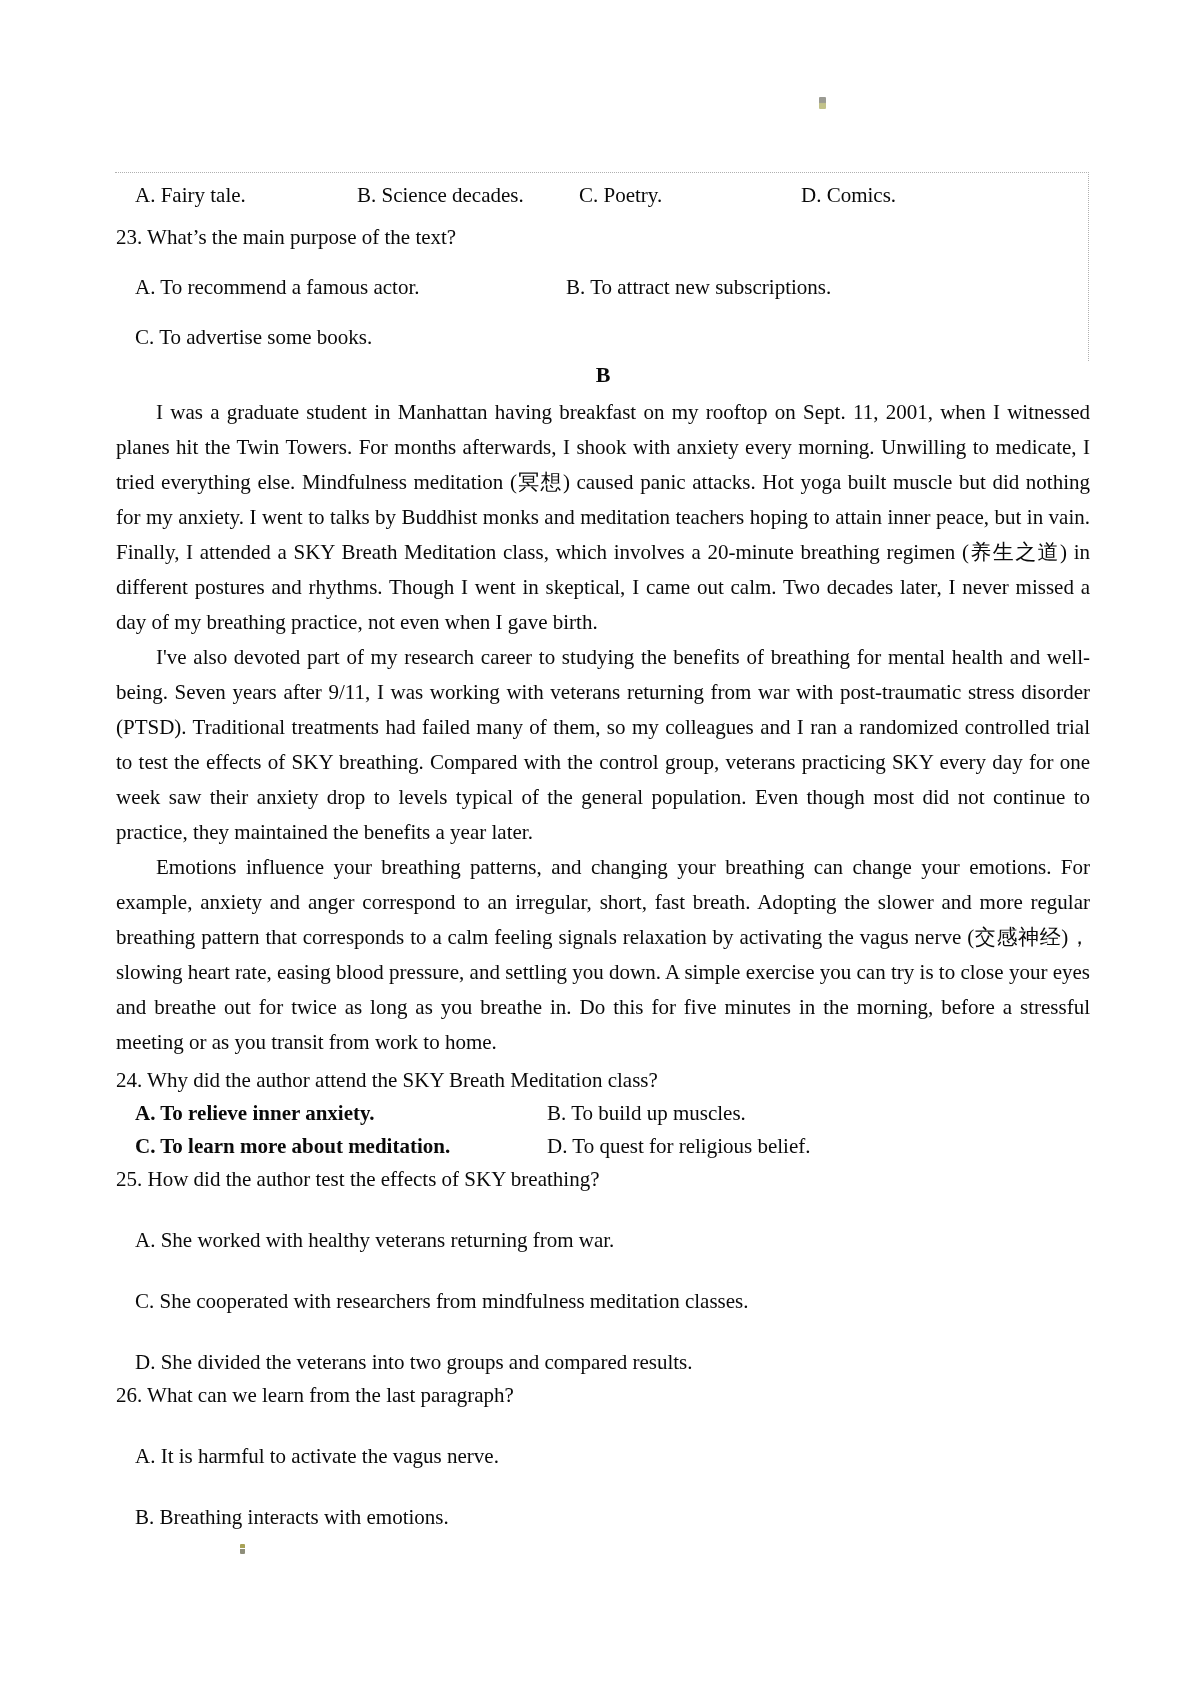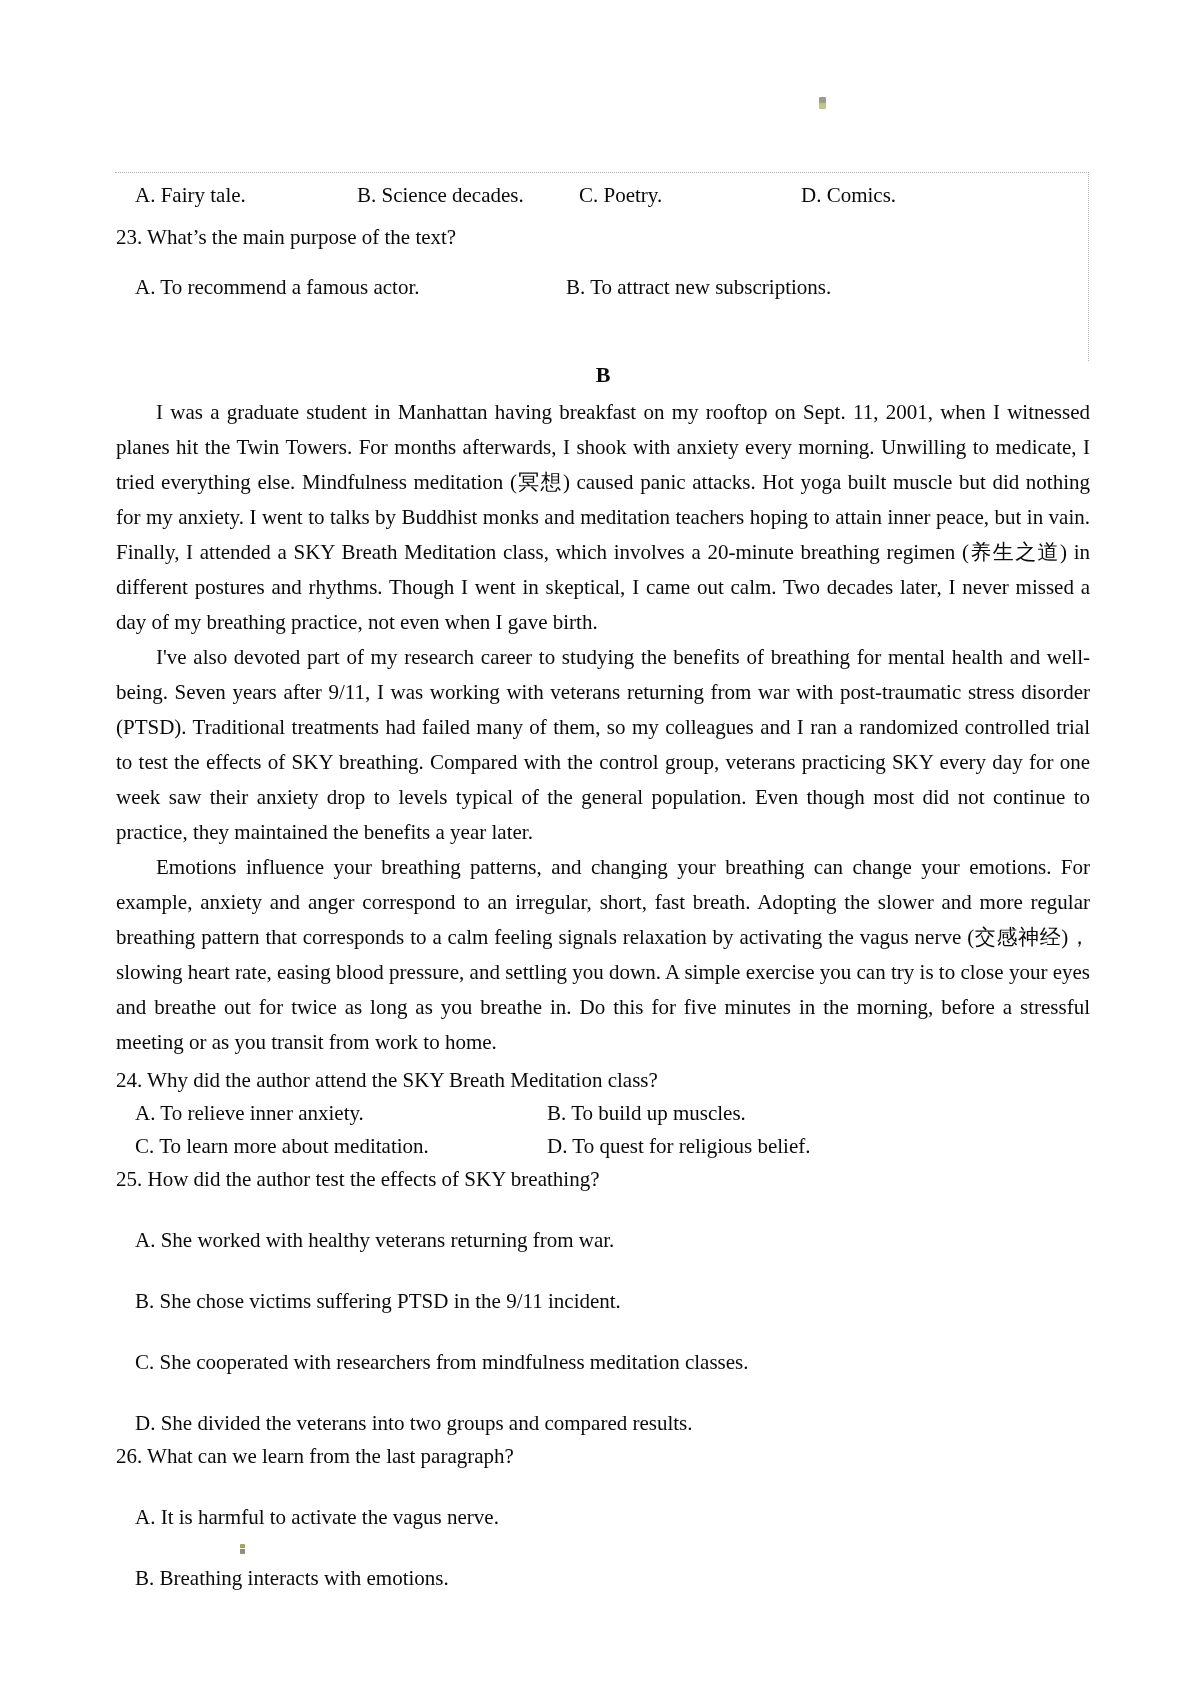--- a/index.html
+++ b/index.html
@@ -42,21 +42,21 @@
 
   .abs { position: absolute; left: 116px; width: 974px; }
 
   .line { line-height: 30px; white-space: nowrap; gap: 36px; }
 
   .opts4 { display: flex; padding-left: 19px; }
   .opts4 .o1, .opts4 .o2, .opts4 .o3 { width: 186px; }
 
   .two-col { display: flex; padding-left: 19px; }
   .two-col.q23 .c1 { width: 395px; }
-  .two-col.q24 .c1 { width: 412px; }
+  .two-col.q24 .c1 { width: 412px; font-weight: bold; }
 
   .passage-heading {
     text-align: center;
     font-weight: bold;
     font-size: 22px;
     line-height: 30px;
   }
 
   .main-flow { top: 395px; }
   .passage p {
@@ -84,20 +84,21 @@
   <span class="o3">C. Poetry.</span>
   <span class="o4">D. Comics.</span>
 </div>
 
 <div class="abs line" style="top:222px;">23. What’s the main purpose of the text?</div>
 <div class="abs two-col q23 line" style="top:272px;">
   <span class="c1">A. To recommend a famous actor.</span>
   <span class="c2">B. To attract new subscriptions.</span>
 </div>
 <div class="abs two-col q23 line" style="top:322px;">
+  <span class="c1">C. To advertise some books.</span>
 </div>
 
 <div class="abs passage-heading" style="top:360px;">B</div>
 
 <div class="abs main-flow">
 
   <div class="passage">
     <p>I was a graduate student in Manhattan having breakfast on my rooftop on Sept. 11, 2001, when I witnessed planes hit the Twin Towers. For months afterwards, I shook with anxiety every morning. Unwilling to medicate, I tried everything else. Mindfulness meditation (冥想) caused panic attacks. Hot yoga built muscle but did nothing for my anxiety. I went to talks by Buddhist monks and meditation teachers hoping to attain inner peace, but in vain. Finally, I attended a SKY Breath Meditation class, which involves a 20-minute breathing regimen (养生之道) in different postures and rhythms. Though I went in skeptical, I came out calm. Two decades later, I never missed a day of my breathing practice, not even when I gave birth.</p>
     <p>I've also devoted part of my research career to studying the benefits of breathing for mental health and well-being. Seven years after 9/11, I was working with veterans returning from war with post-traumatic stress disorder (PTSD). Traditional treatments had failed many of them, so my colleagues and I ran a randomized controlled trial to test the effects of SKY breathing. Compared with the control group, veterans practicing SKY every day for one week saw their anxiety drop to levels typical of the general population. Even though most did not continue to practice, they maintained the benefits a year later.</p>
     <p>Emotions influence your breathing patterns, and changing your breathing can change your emotions. For example, anxiety and anger correspond to an irregular, short, fast breath. Adopting the slower and more regular breathing pattern that corresponds to a calm feeling signals relaxation by activating the vagus nerve (交感神经)，slowing heart rate, easing blood pressure, and settling you down. A simple exercise you can try is to close your eyes and breathe out for twice as long as you breathe in. Do this for five minutes in the morning, before a stressful meeting or as you transit from work to home.</p>
@@ -110,21 +111,20 @@
       <span class="c1">A. To relieve inner anxiety.</span>
       <span class="c2">B. To build up muscles.</span>
     </div>
     <div class="two-col q24 qline">
       <span class="c1">C. To learn more about meditation.</span>
       <span class="c2">D. To quest for religious belief.</span>
     </div>
 
     <div class="qline">25. How did the author test the effects of SKY breathing?</div>
     <div class="opt">A. She worked with healthy veterans returning from war.</div>
-    <div class="opt">B. She chose victims suffering PTSD in the 9/11 incident.</div>
     <div class="opt">C. She cooperated with researchers from mindfulness meditation classes.</div>
     <div class="opt">D. She divided the veterans into two groups and compared results.</div>
 
     <div class="qline">26. What can we learn from the last paragraph?</div>
     <div class="opt">A. It is harmful to activate the vagus nerve.</div>
     <div class="opt">B. Breathing interacts with emotions.</div>
 
   </div>
 </div>
 

